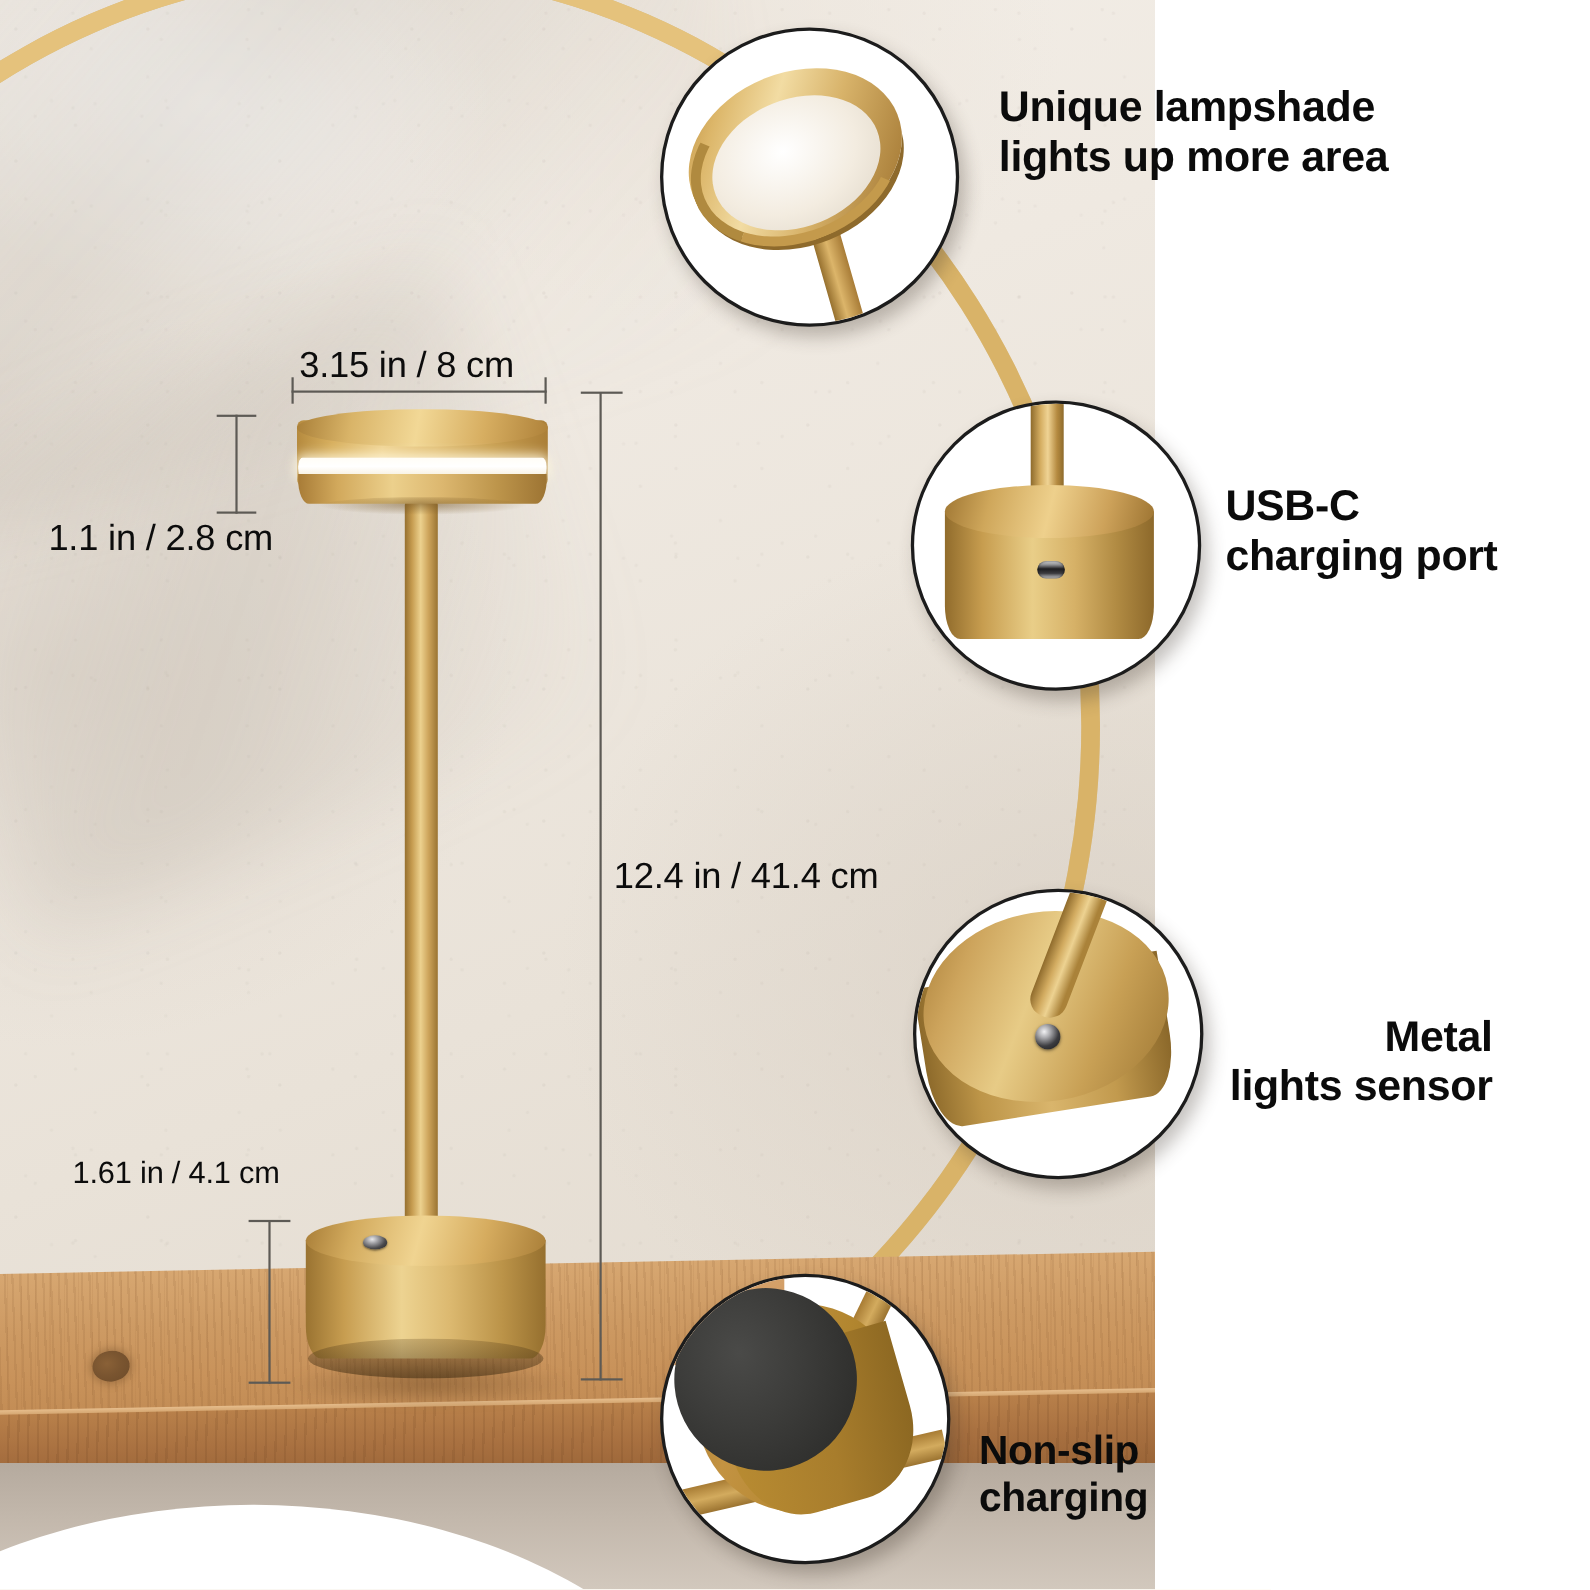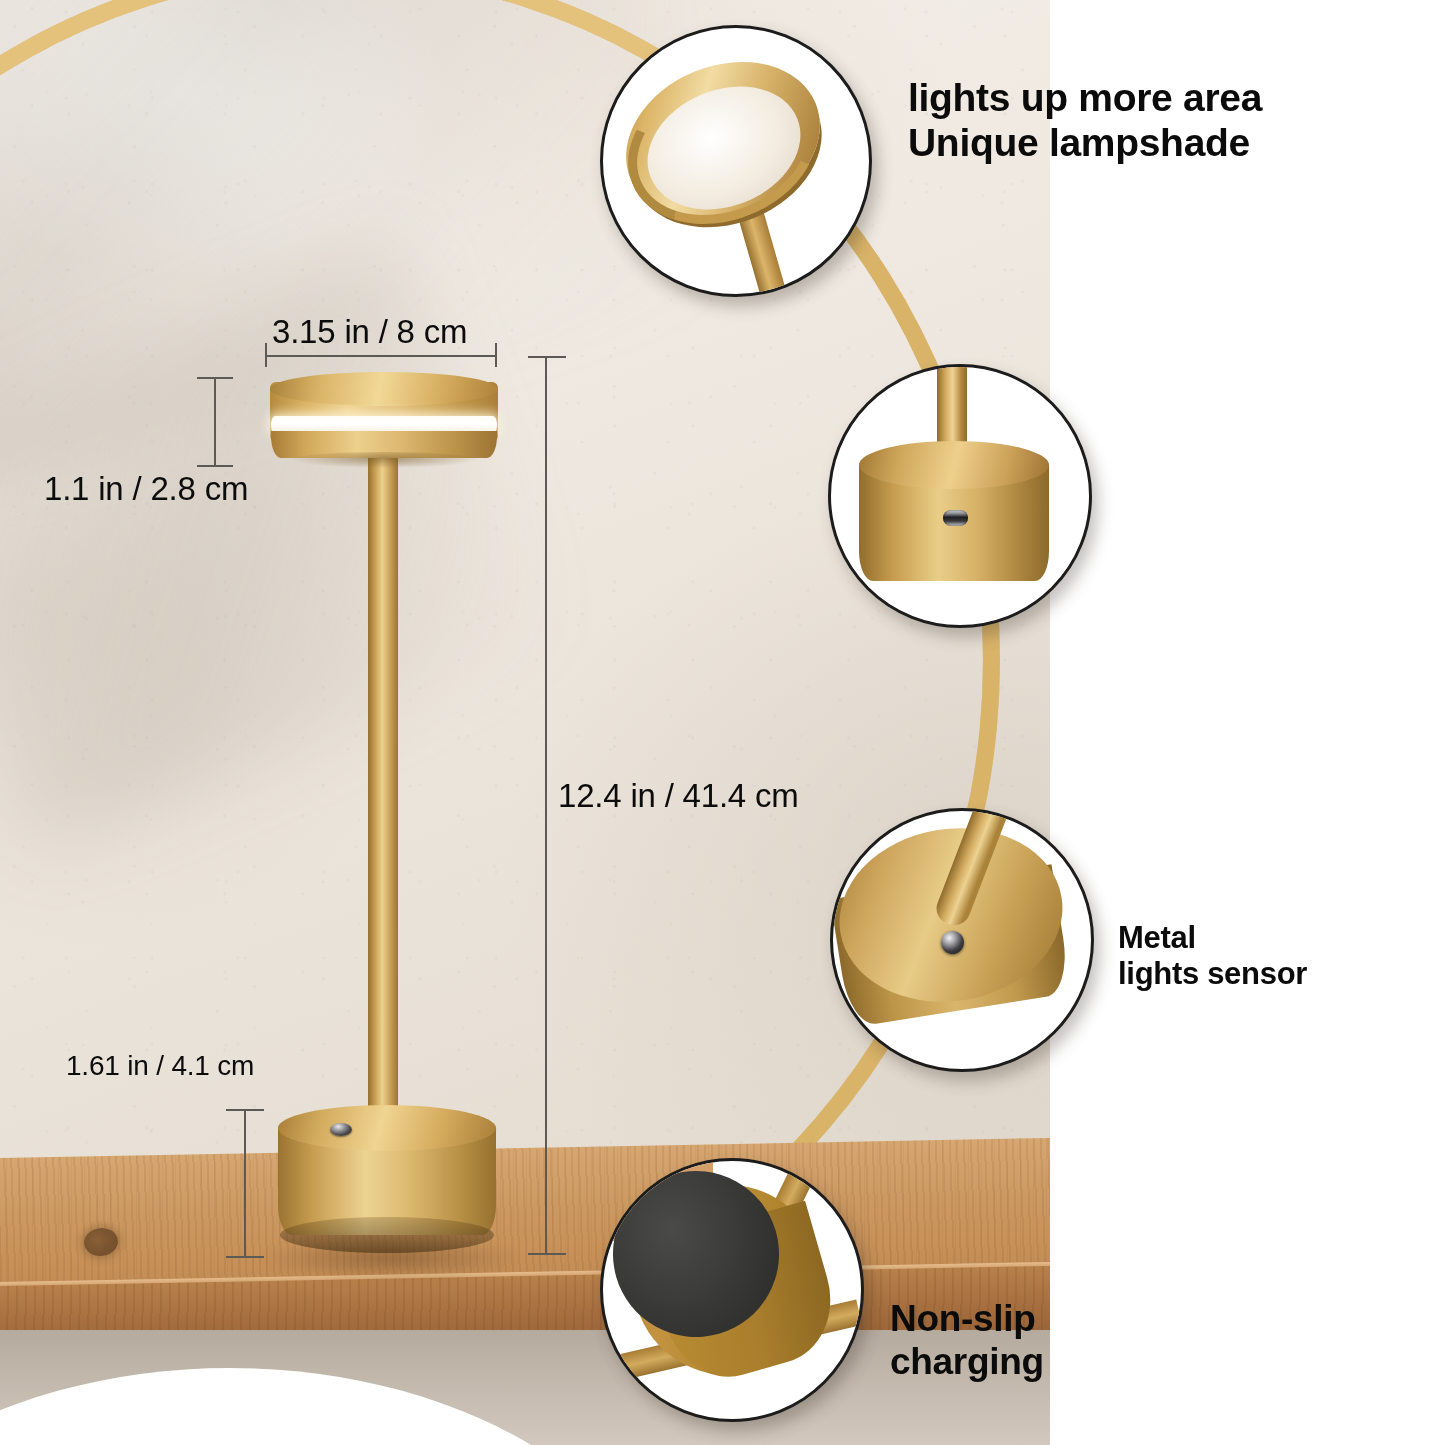--- a/index.html
+++ b/index.html
@@ -360,38 +360,42 @@
 
   <div class="inset" style="left:600px;top:25px;width:266px;height:266px;">
     <div id="inset-shade-inner">
       <div class="i1-stem"></div>
       <div class="i1-disc"></div>
       <div class="i1-diffuser"></div>
       <div class="i1-ring"></div>
     </div>
   </div>
   <div class="callout-text" style="left:908px;top:75px;font-size:39px;">
+    <div>Unique lampshade</div>
     <div>lights up more area</div>
-    <div>Unique lampshade</div>
   </div>
 
   <div class="inset" style="left:828px;top:364px;width:258px;height:258px;">
     <div class="i2-stem2"></div>
     <div class="i2-body"></div>
     <div class="i2-top"></div>
     <div class="i2-port"></div>
   </div>
+  <div class="callout-text" style="left:1114px;top:438px;font-size:39px;">
+    <div>USB-C</div>
+    <div>charging port</div>
+  </div>
 
   <div class="inset" style="left:830px;top:808px;width:258px;height:258px;">
     <div class="i3-body"></div>
     <div class="i3-top"></div>
     <div class="i3-stem"></div>
     <div class="i3-dot"></div>
   </div>
-  <div class="callout-text" style="left:1118px;top:920px;font-size:31px;">
+  <div class="callout-text" style="left:1118px;top:920px;font-size:39px;text-align:right;">
     <div>Metal</div>
     <div>lights sensor</div>
   </div>
 
   <div class="inset" style="left:600px;top:1158px;width:258px;height:258px;">
     <div class="i4-wood"></div>
     <div class="i4-gold-arm-a"></div>
     <div class="i4-gold-arm-b"></div>
     <div class="i4-body"></div>
     <div class="i4-side"></div>

